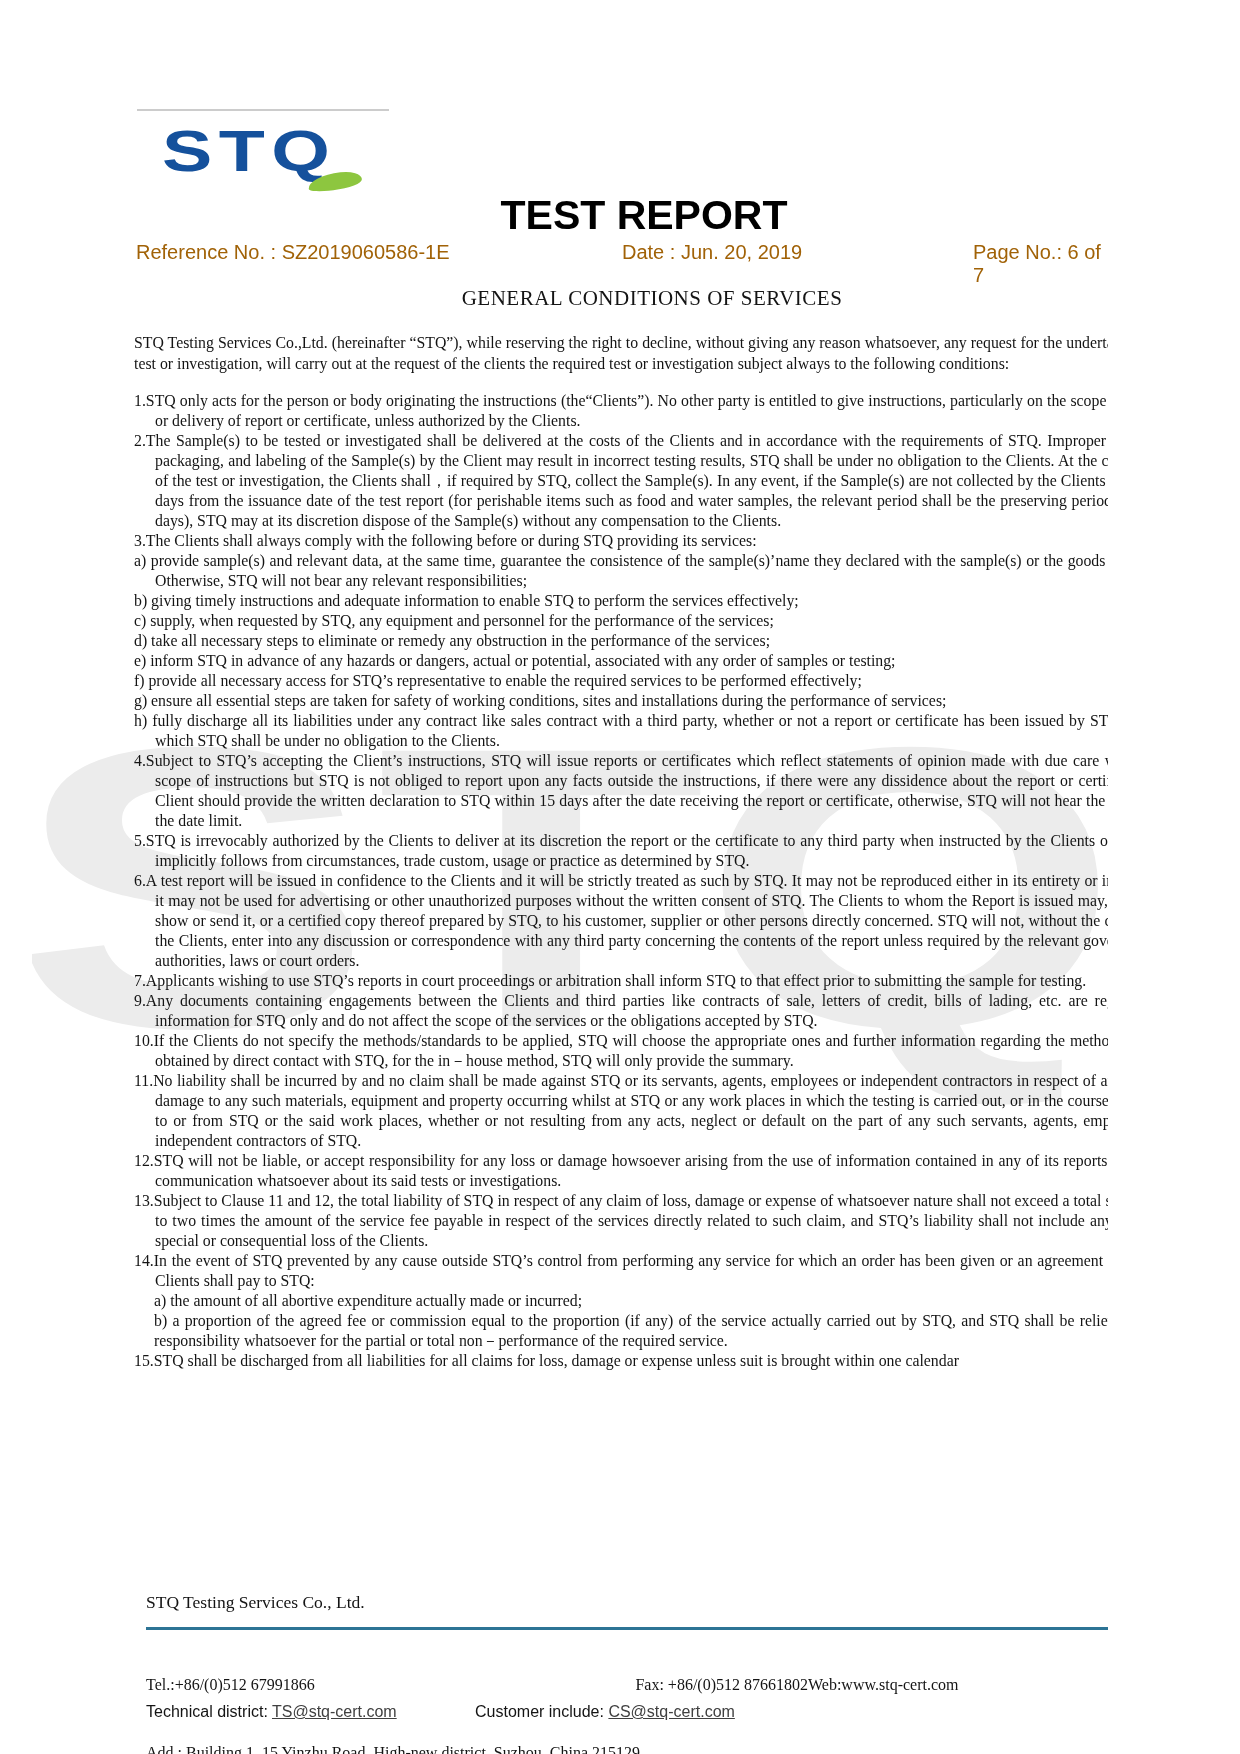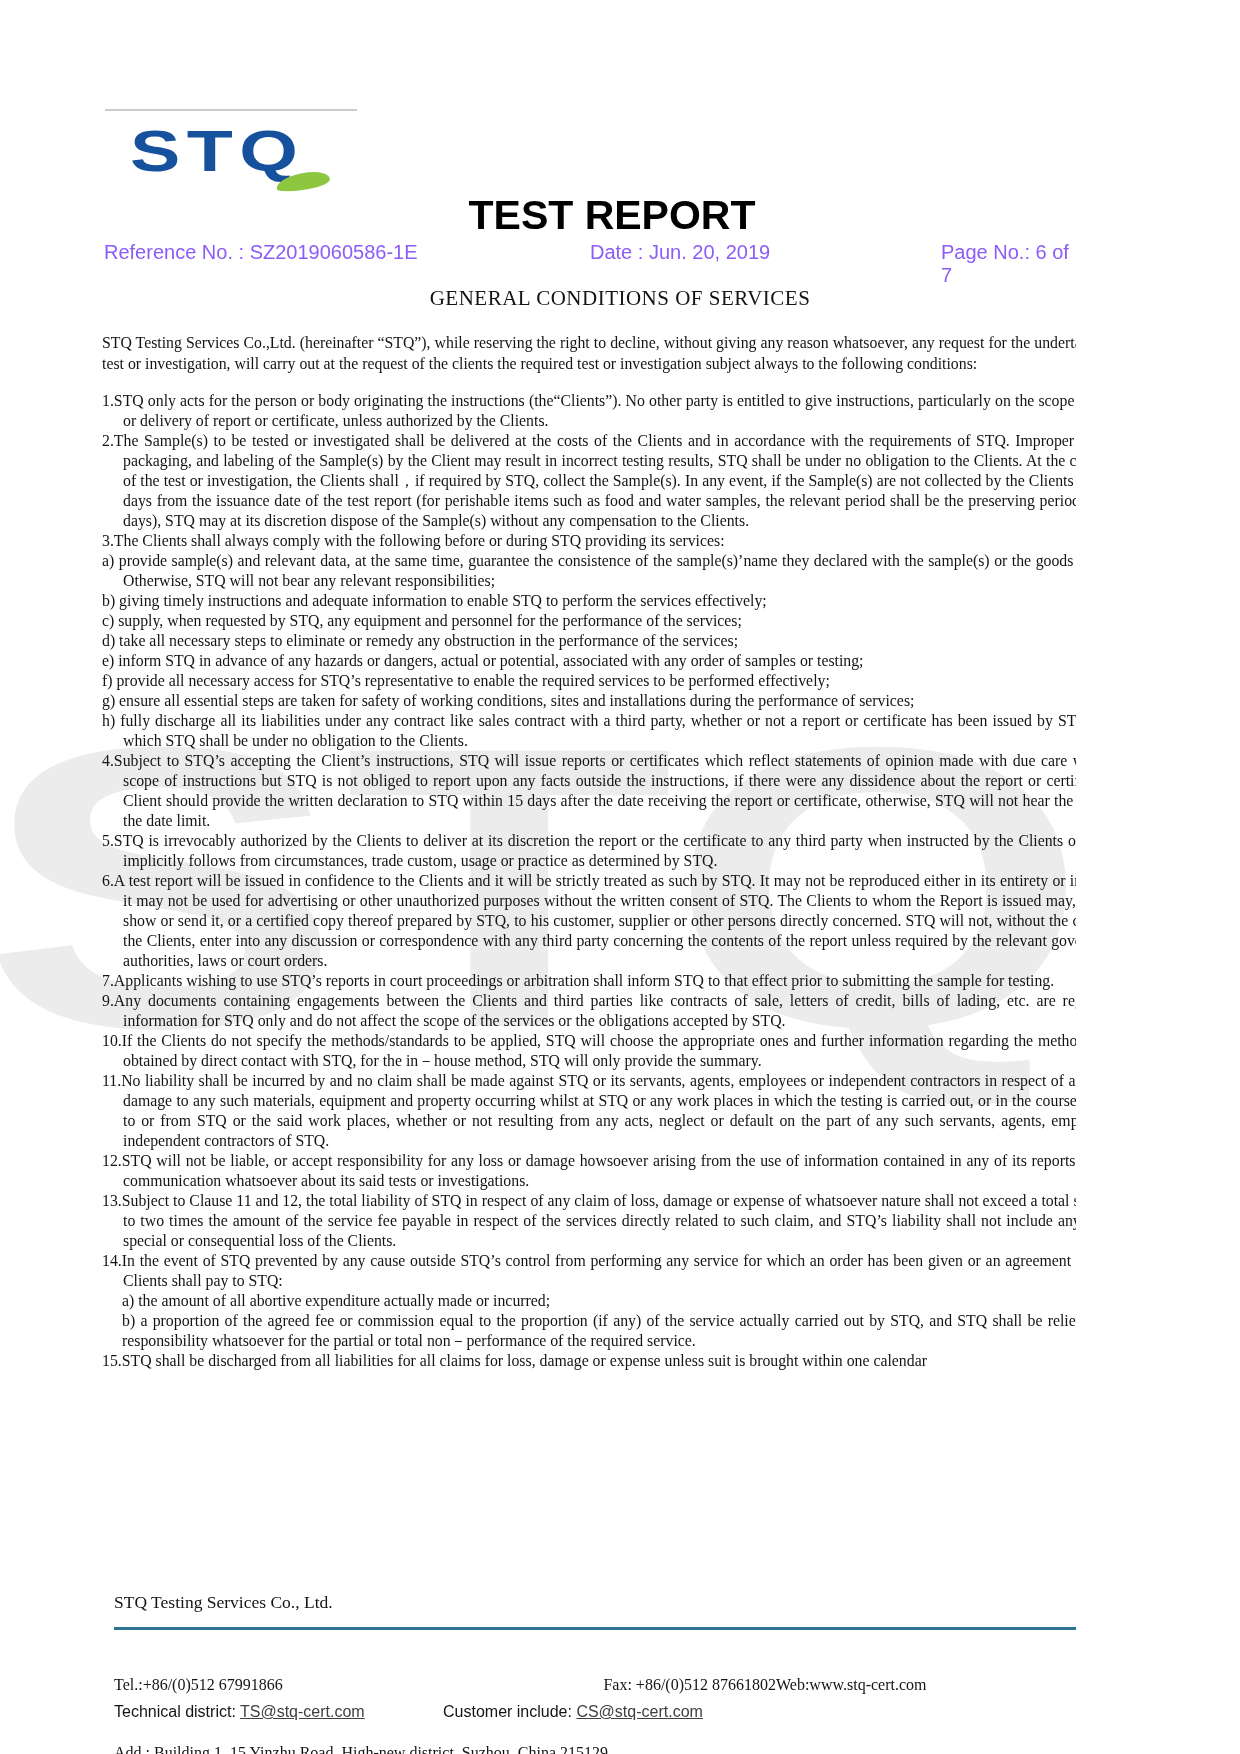--- a/index.html
+++ b/index.html
@@ -1,29 +1,29 @@
 <!DOCTYPE html>
 <html><head>
 <meta charset="utf-8">
 <style>
   html,body{margin:0;padding:0;background:#ffffff;}
   .page{position:relative;width:1076px;height:1754px;background:#ffffff;overflow:hidden;
-        font-family:"Liberation Serif",serif;color:#141414;}
+        font-family:"Liberation Serif",serif;color:#141414;margin-left:32px;}
 
   
   .toprule{position:absolute;left:105px;top:109px;width:252px;height:2px;background:#cccccc;}
   .logo{position:absolute;left:130px;top:122px;width:220px;height:70px;}
   .logo-text{display:inline-block;font-family:"Liberation Sans",sans-serif;font-weight:bold;
              font-size:58px;line-height:1;color:#15519c;letter-spacing:5px;
              transform:scaleX(1.3);transform-origin:left top;}
   .leaf{position:absolute;left:146px;top:51px;width:54px;height:17px;background:#8dc63f;
         border-radius:62% 38% 55% 45% / 75% 55% 45% 25%;transform:rotate(-7deg);}
   .title{position:absolute;left:0;right:0;top:192px;text-align:center;transform:translateX(74px);
          font-family:"Liberation Sans",sans-serif;font-weight:bold;font-size:41px;color:#000;}
-  .refrow span{position:absolute;top:241px;font-family:"Liberation Sans",sans-serif;font-size:20px;color:#8b5cf6;}
+  .refrow span{position:absolute;top:241px;font-family:"Liberation Sans",sans-serif;font-size:20px;color:#a16207;}
   .ref{left:104px;} .date{left:590px;} .pageno{left:941px;}
 
   
   .watermark{position:absolute;left:28px;right:42px;top:688px;display:flex;justify-content:space-between;
              font-family:"Liberation Sans",sans-serif;font-weight:bold;font-size:400px;line-height:1;
              color:#ececec;z-index:0;}
   .watermark span{display:inline-block;transform:scaleX(1.35);}
 
   
   .content{position:absolute;left:102px;width:1036px;top:286px;z-index:1;font-size:15.8px;}

